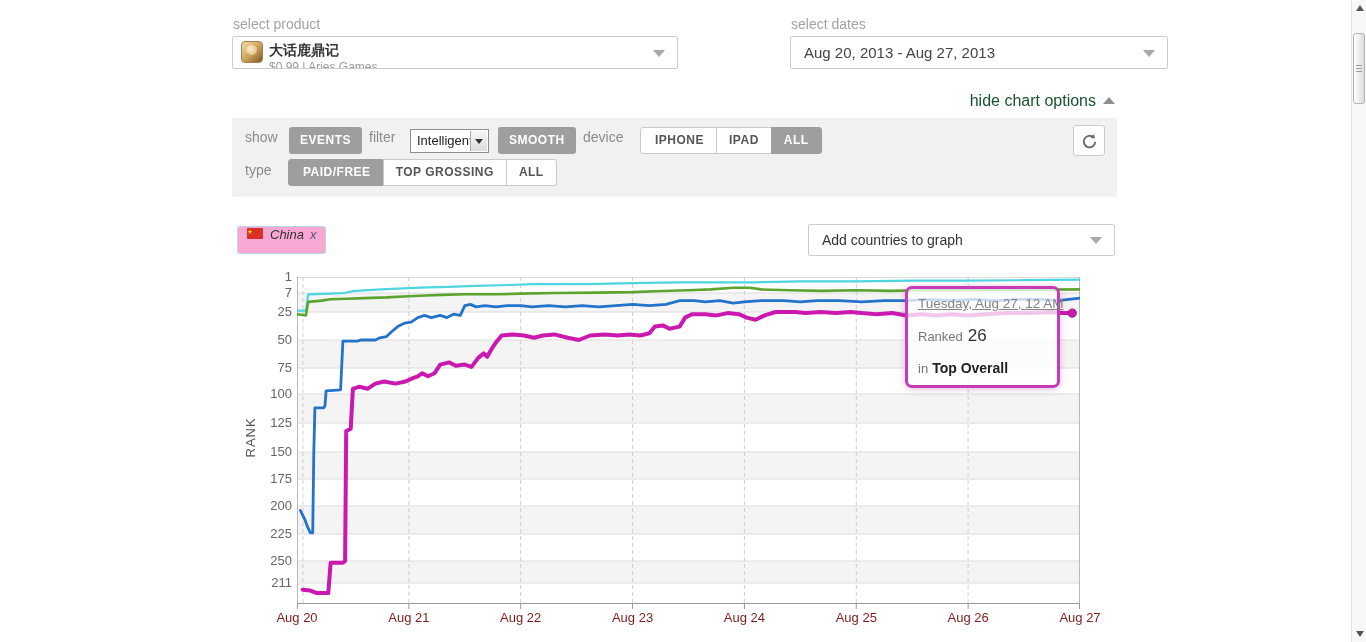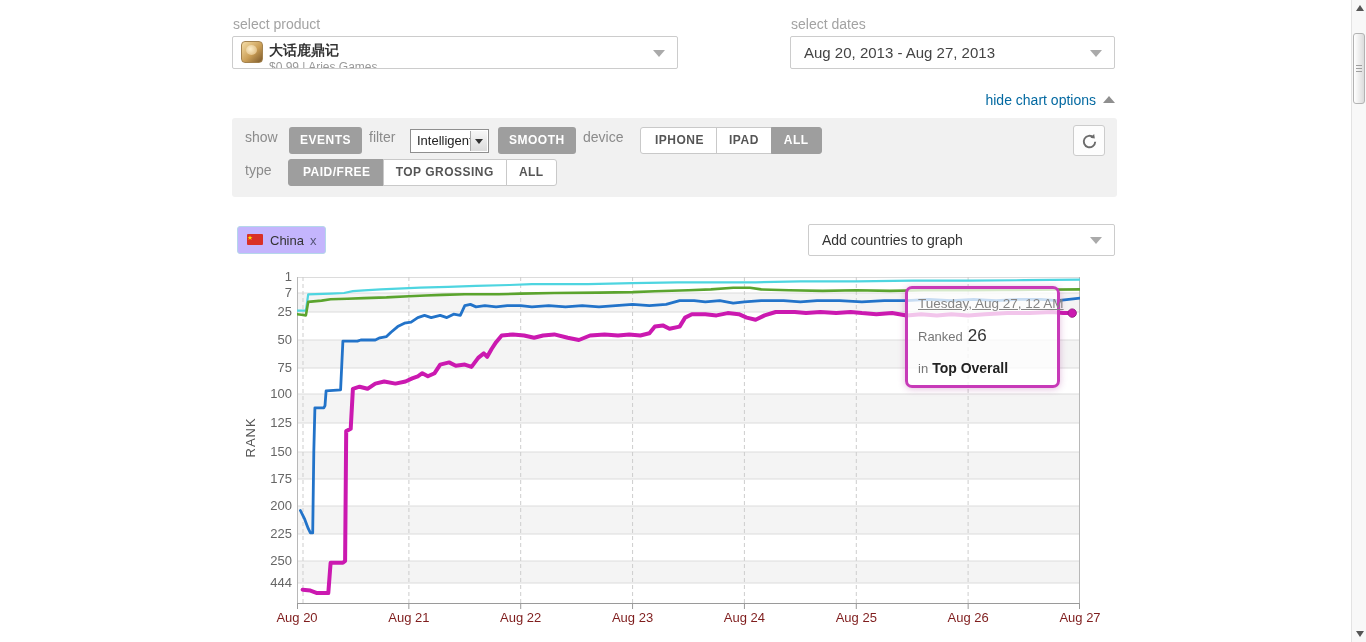--- a/index.html
+++ b/index.html
@@ -11,24 +11,24 @@
   .combo { position:absolute; background:#fff; border:1px solid #ccc; border-radius:2px; overflow:hidden; }
   .combo .arrow-down { position:absolute; right:12px; top:50%; margin-top:-3px; width:0; height:0;
     border-left:6px solid transparent; border-right:6px solid transparent; border-top:7px solid #aaa; }
   .product-box { left:232px; top:36px; width:446px; height:33px; }
   .app-icon { position:absolute; left:8px; top:4px; width:22px; height:22px; border-radius:4px;
     border:1px solid #a3824e; background:linear-gradient(135deg,#f5dda6,#cb9f57 55%,#7d5a2b); }
   .app-icon::after { content:""; position:absolute; left:4px; top:3px; width:11px; height:10px; border-radius:50%;
     background:radial-gradient(circle at 40% 40%, #fdeec9, #d9b375); }
   .product-title { position:absolute; left:36px; top:5px; font-size:14px; font-weight:bold; color:#333; }
   .product-sub { position:absolute; left:36px; top:23px; font-size:12px; color:#999; }
-  .dates-box { left:790px; top:36px; width:325px; height:33px; }
+  .dates-box { left:790px; top:36px; width:378px; height:33px; }
   .dates-value { position:absolute; left:13px; top:7px; font-size:15px; color:#444; }
 
-  .hide-options { position:absolute; top:92px; left:835px; width:280px; text-align:right; font-size:14px; color:#0369a1; cursor:pointer; }
+  .hide-options { position:absolute; top:92px; left:835px; width:280px; text-align:right; font-size:16px; color:#14532d; cursor:pointer; }
   .hide-options .tri-up { display:inline-block; margin-left:7px; width:0; height:0;
     border-left:6px solid transparent; border-right:6px solid transparent; border-bottom:7px solid #8f8f8f; vertical-align:2px; }
 
   .options-panel { position:absolute; left:232px; top:118px; width:885px; height:79px; background:#f1f1f1; border-radius:3px; }
   .opt-label { position:absolute; font-size:14px; color:#8b8b8b; }
   .btn-active { position:absolute; height:27px; line-height:27px; padding:0 11px; background:#9e9e9e; color:#fff;
     font-size:12px; font-weight:bold; border-radius:3px; letter-spacing:0.5px; }
   .seg-group { position:absolute; display:flex; }
   .seg { height:27px; line-height:25px; padding:0 12px; background:#fff; border:1px solid #c9c9c9; margin-left:-1px;
     color:#555; font-size:12px; font-weight:bold; letter-spacing:0.5px; white-space:nowrap; }
@@ -38,22 +38,22 @@
   .select-box { position:absolute; left:410px; top:130px; width:79px; height:24px; background:#fff; border:1px solid #8f8f8f; }
   .select-box .val { position:absolute; left:6px; top:3px; font-size:13px; color:#222; }
   .select-btn { position:absolute; right:1px; top:1px; bottom:1px; width:17px; background:linear-gradient(#f7f7f7,#dcdcdc);
     border-left:1px solid #aaa; }
   .select-btn::after { content:""; position:absolute; left:4px; top:8px; width:0; height:0;
     border-left:4px solid transparent; border-right:4px solid transparent; border-top:5px solid #333; }
   .refresh-btn { position:absolute; left:841px; top:7px; width:32px; height:31px; background:#fdfdfd;
     border:1px solid #ccc; border-radius:3px; }
   .refresh-btn svg { position:absolute; left:7px; top:7px; }
 
-  .country-tag { position:absolute; left:237px; top:226px; height:28px; padding:0 9px; background:#c4b5fd;
-    border:1px solid #b5d7ea; border-radius:3px; display:flex; align-items:center; font-size:13px; color:#333; }
+  .country-tag { position:absolute; left:237px; top:226px; height:28px; padding:0 9px; background:#f9a8d4;
+    border:1px solid #b5d7ea; border-radius:3px; display:flex; font-size:13px; color:#333;font-style:italic; }
   .country-tag .flag { margin-right:7px; display:inline-block; }
   .country-tag .remove-x { margin-left:6px; color:#557; font-size:13px; cursor:pointer; }
   .add-countries { left:808px; top:224px; width:307px; height:32px; }
   .add-countries .val { position:absolute; left:13px; top:7px; font-size:14px; color:#333; }
 
   .rank-label { position:absolute; left:230px; top:430px; width:40px; font-size:13px; color:#555; letter-spacing:1px;
     transform:rotate(-90deg); transform-origin:center; text-align:center; }
   .ytick { position:absolute; left:240px; width:52px; text-align:right; font-size:13px; color:#666; }
   .xtick { position:absolute; top:610px; width:80px; text-align:center; font-size:13px; color:#7f1d1d; }
   #plot { position:absolute; left:297px; top:277px; }
@@ -193,21 +193,21 @@
       <div class="ytick" style="top: 304px;">25</div>
       <div class="ytick" style="top: 332px;">50</div>
       <div class="ytick" style="top: 360px;">75</div>
       <div class="ytick" style="top: 386px;">100</div>
       <div class="ytick" style="top: 415px;">125</div>
       <div class="ytick" style="top: 444px;">150</div>
       <div class="ytick" style="top: 471px;">175</div>
       <div class="ytick" style="top: 498px;">200</div>
       <div class="ytick" style="top: 526px;">225</div>
       <div class="ytick" style="top: 553px;">250</div>
-      <div class="ytick" style="top: 575px;">444</div>
+      <div class="ytick" style="top: 575px;">211</div>
       <div class="xtick" style="left: 257px;">Aug 20</div>
       <div class="xtick" style="left: 368.857px;">Aug 21</div>
       <div class="xtick" style="left: 480.714px;">Aug 22</div>
       <div class="xtick" style="left: 592.571px;">Aug 23</div>
       <div class="xtick" style="left: 704.429px;">Aug 24</div>
       <div class="xtick" style="left: 816.286px;">Aug 25</div>
       <div class="xtick" style="left: 928.143px;">Aug 26</div>
       <div class="xtick" style="left: 1040px;">Aug 27</div>
     </div>
 

